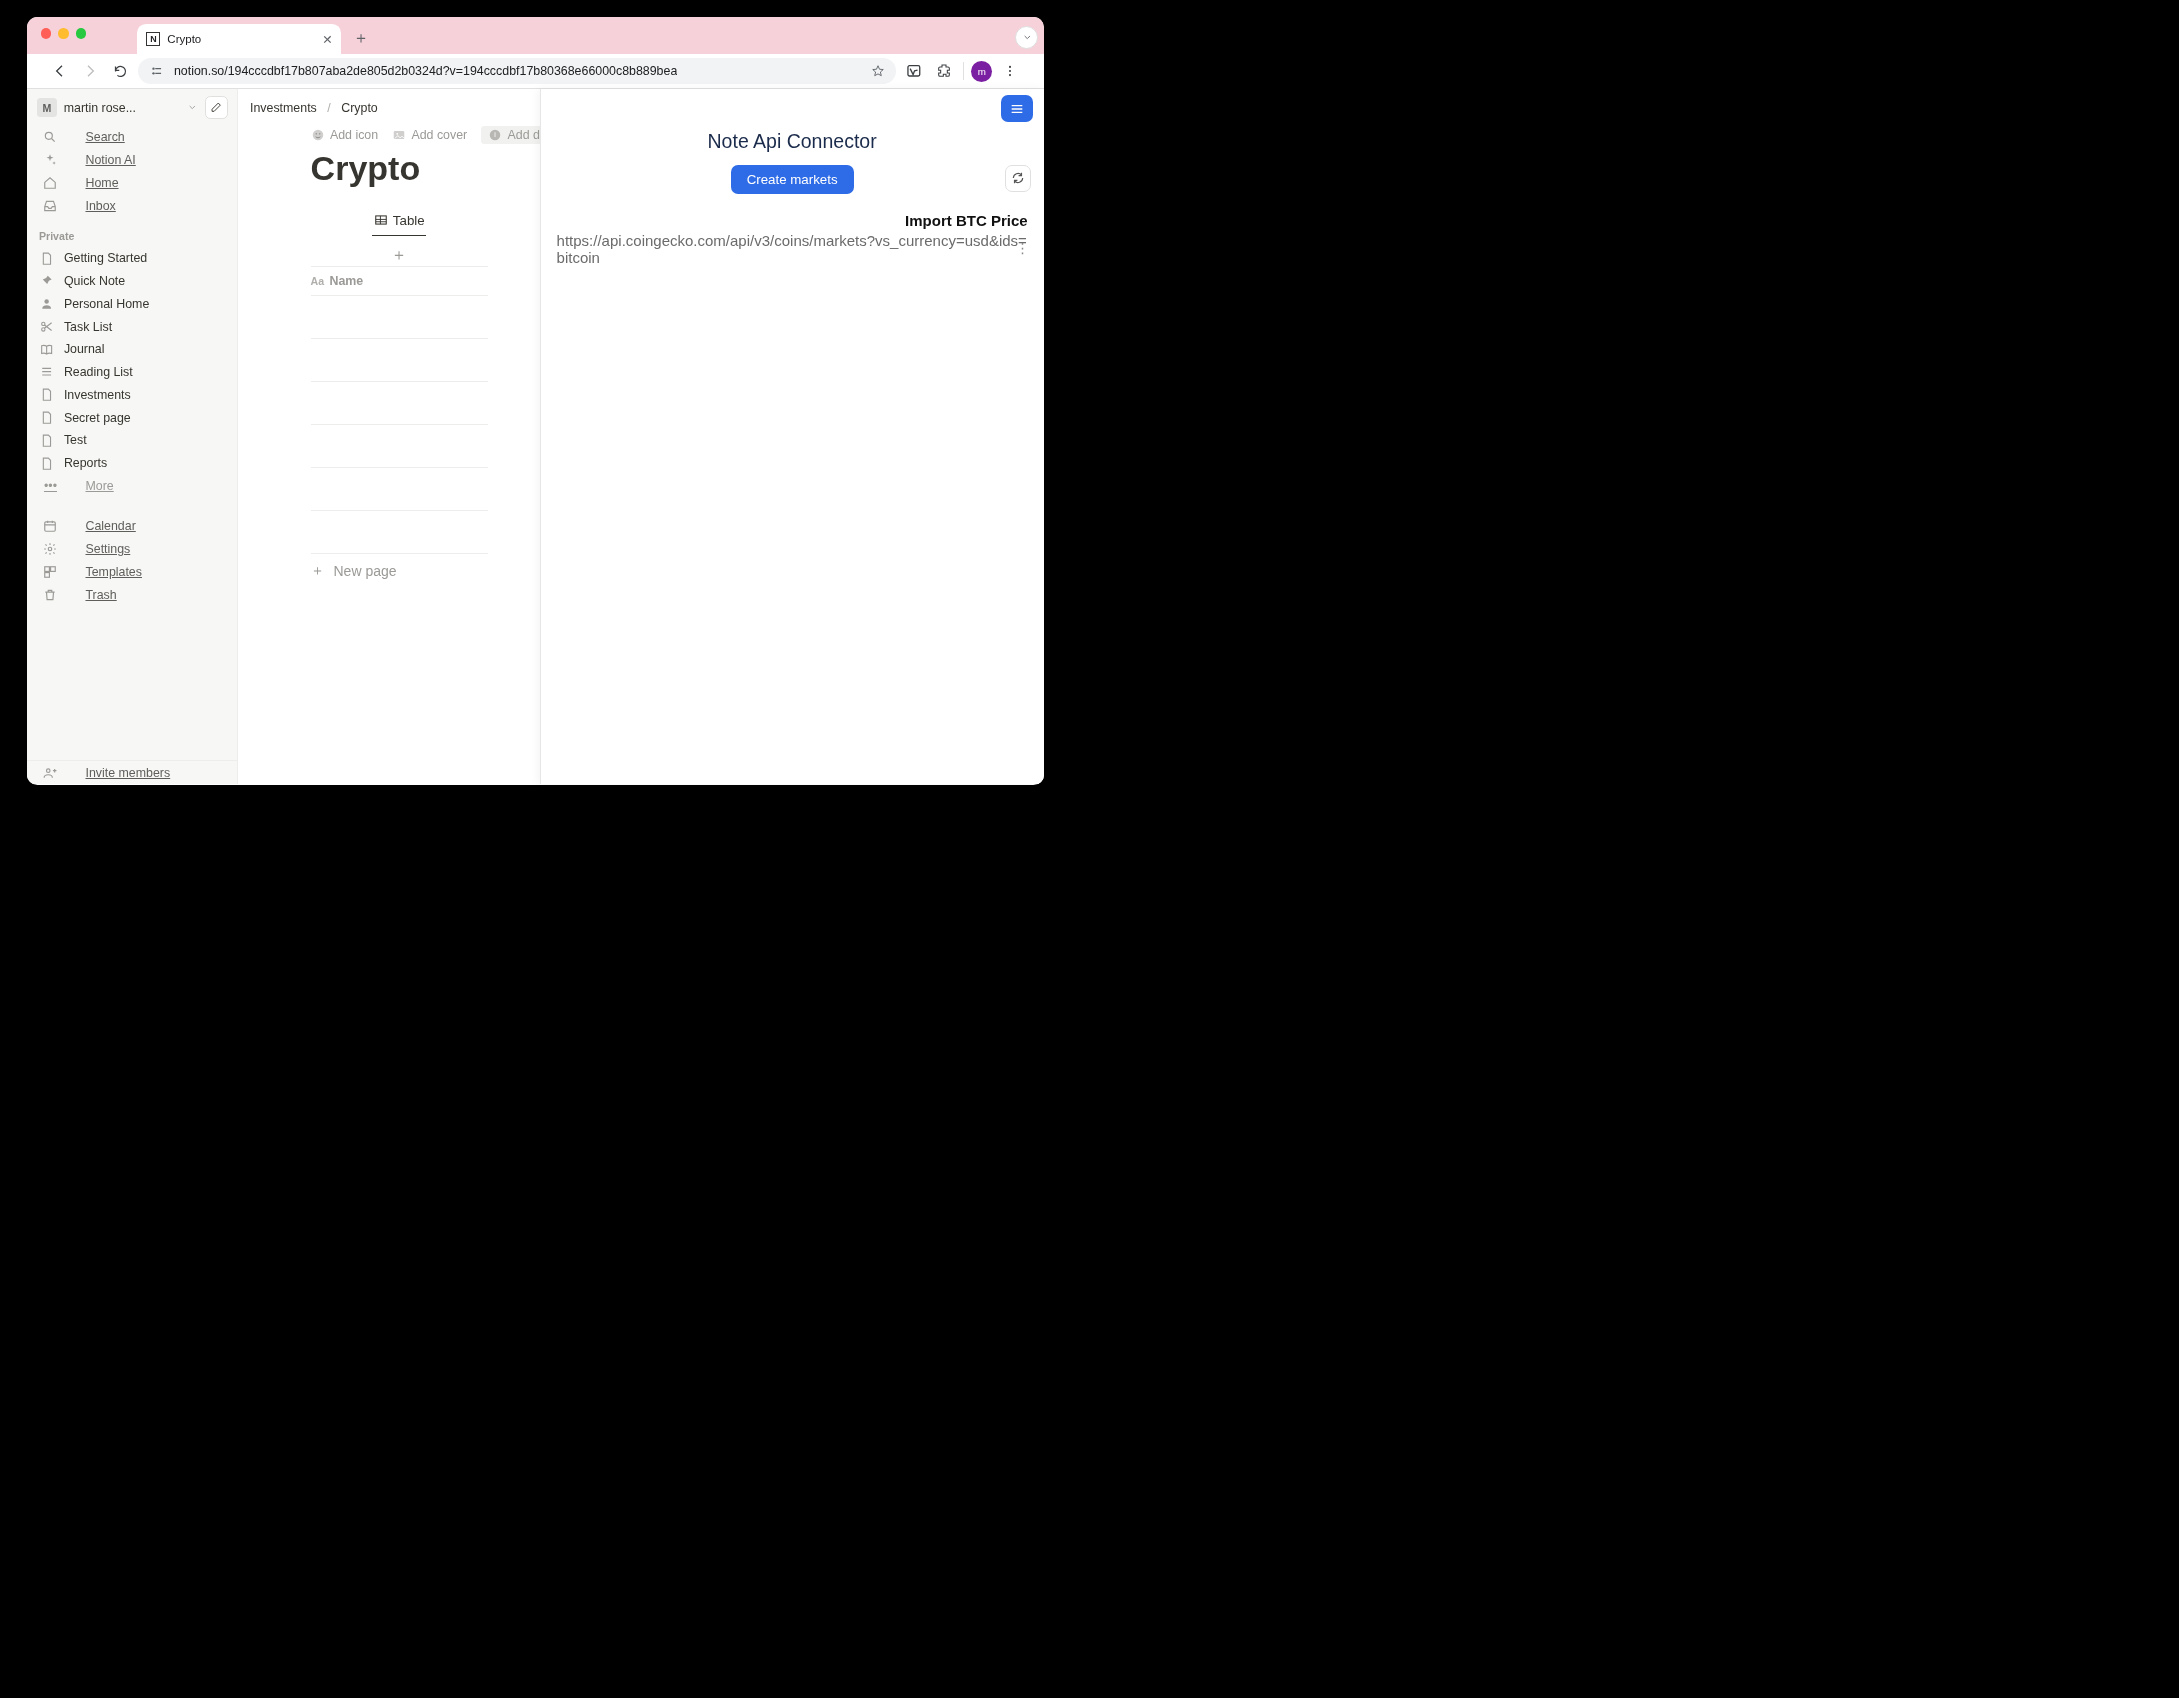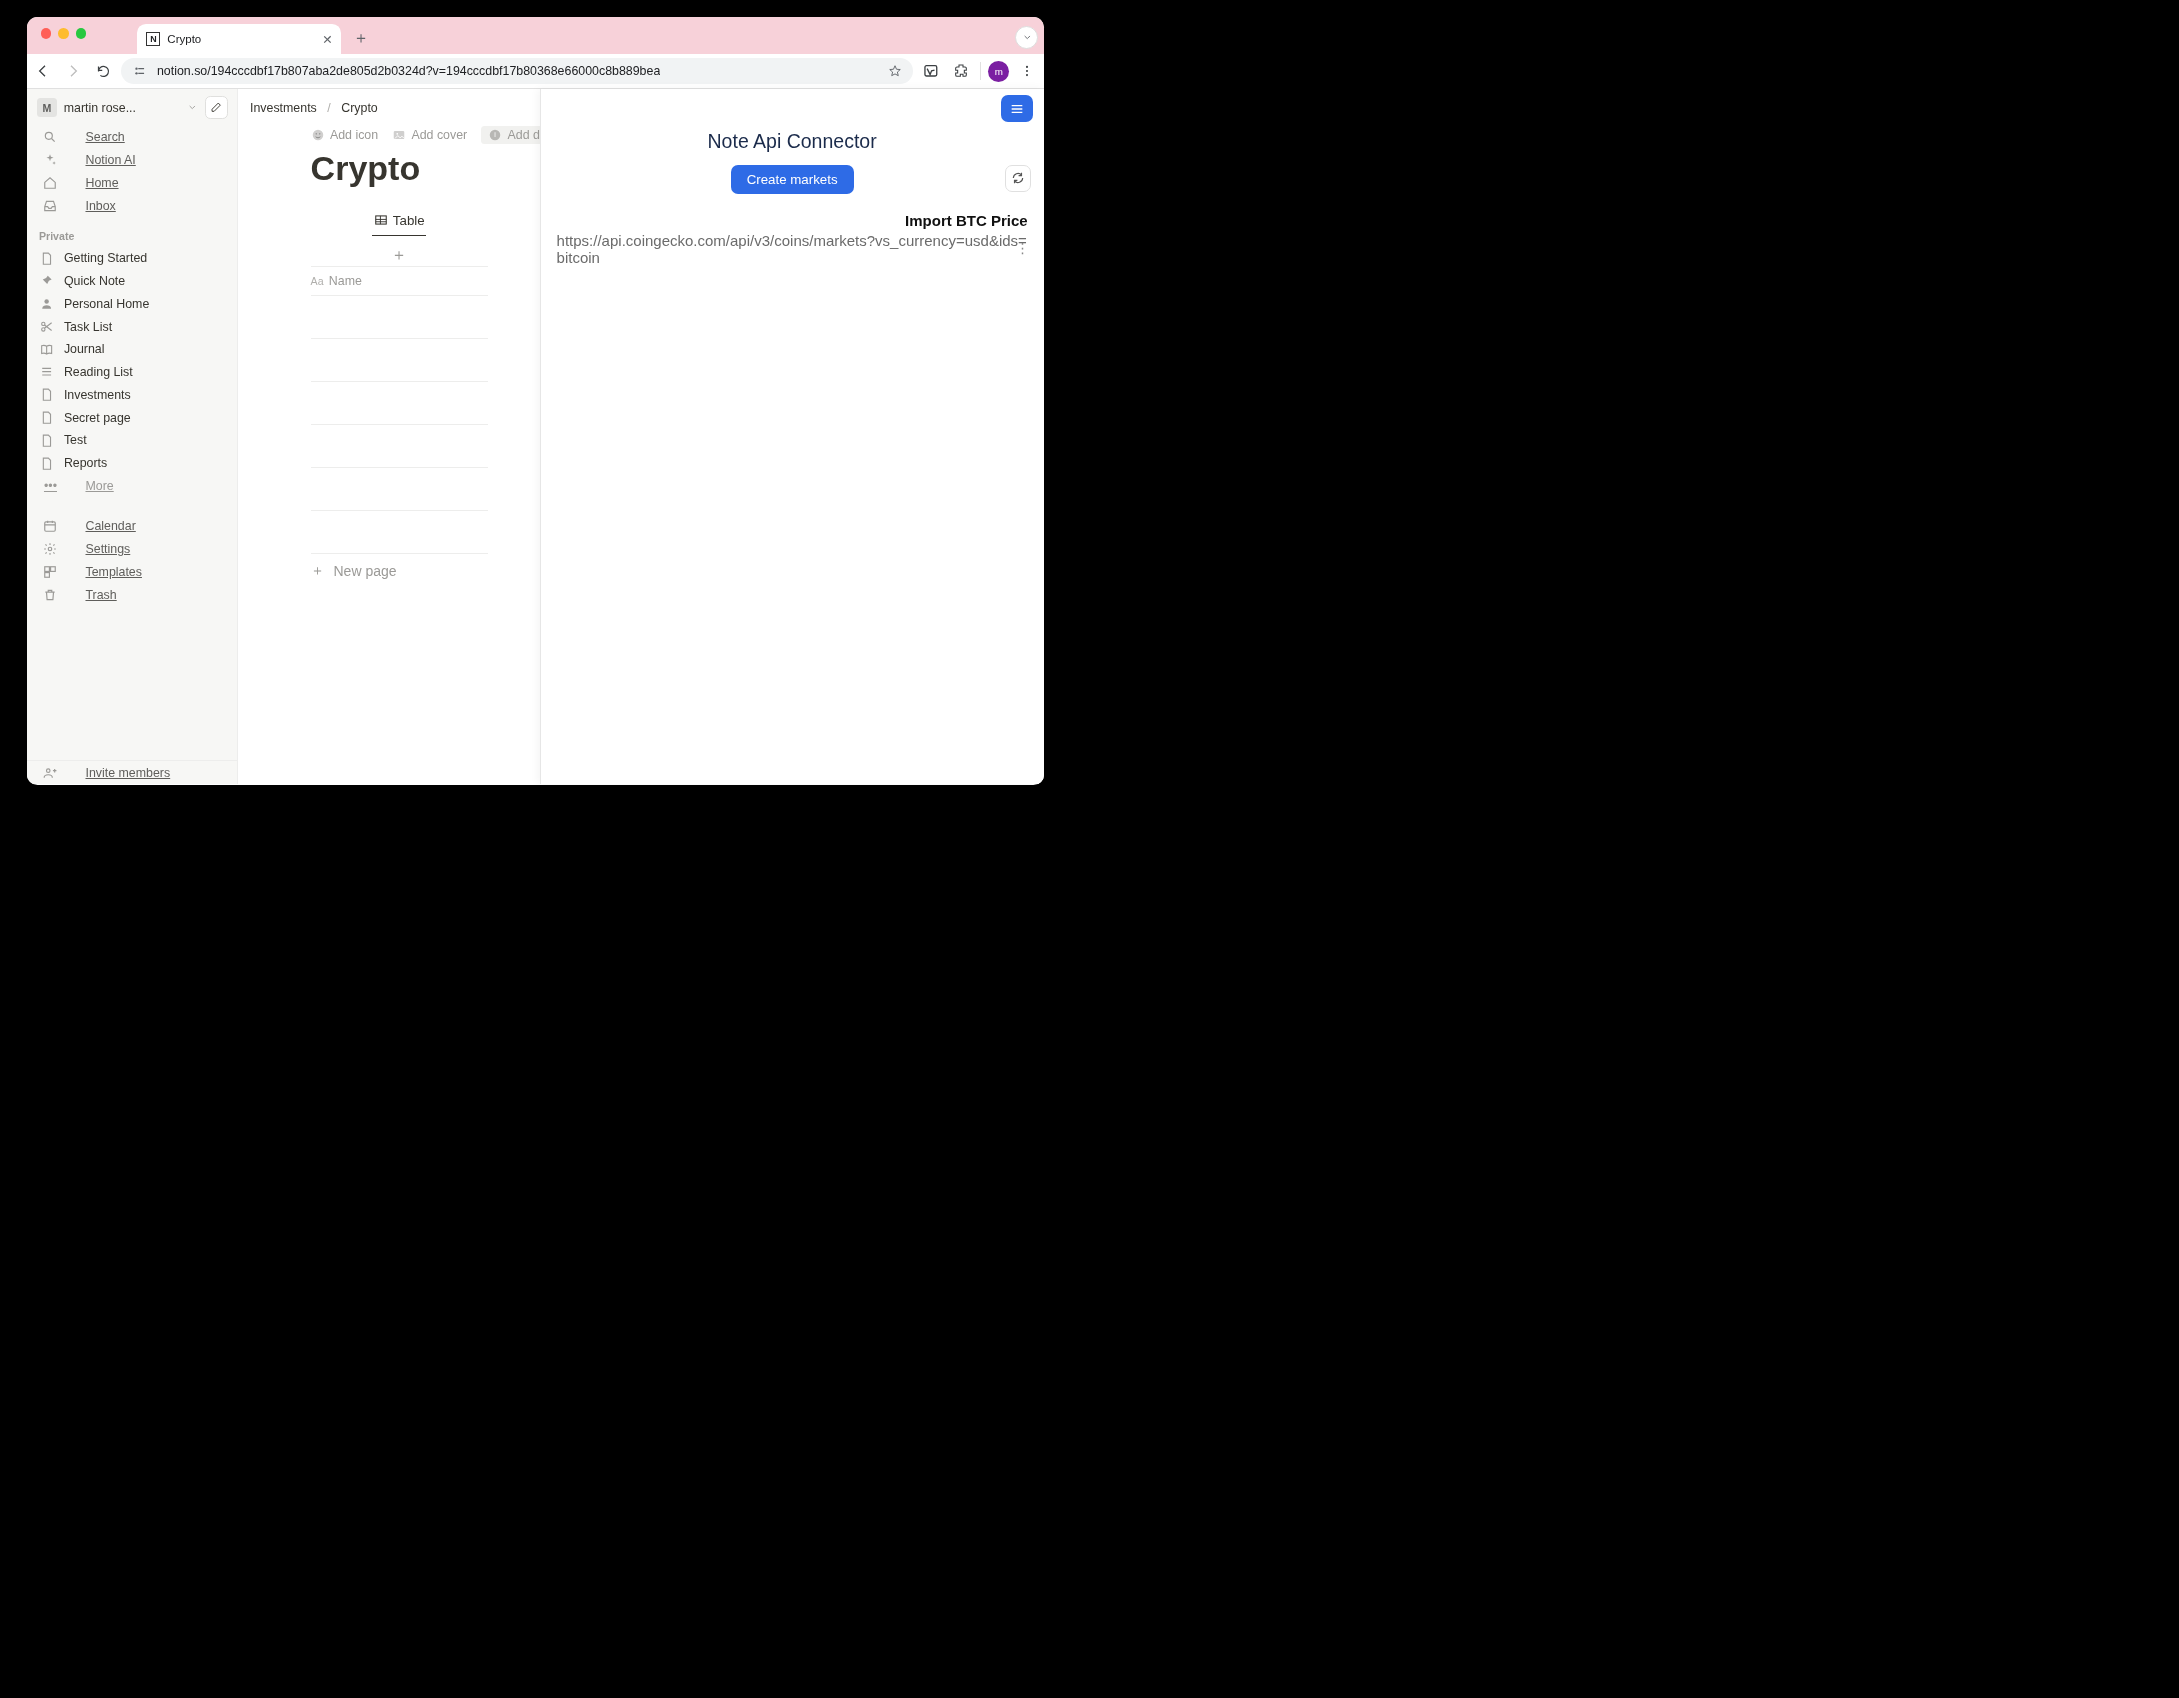--- a/index.html
+++ b/index.html
@@ -65,21 +65,21 @@
     color:#5f6368; font-size:16px; margin-left:7px; margin-bottom:2.7px;
     cursor:pointer;
   }
   .chrome-toolbar {
     background:#fff;
     height: 35px;
     border-bottom: 0.9px solid #e0e0e0;
     display:flex;
     align-items:center;
     gap: 5.3px;
-    padding: 0 4px;
+    padding: 0 21px;
   }
   .ct-btn {
     width:25px; height:25px;
     display:flex; align-items:center; justify-content:center;
     color:#5f6368; cursor:pointer; border-radius:50%;
   }
   .ct-btn.dis { color:#bdbdbd; }
   .addr {
     flex:1;
     background:#f1f3f4;
@@ -597,21 +597,21 @@
             <svg width="14" height="14" viewBox="0 0 24 24">
                 <rect x="3" y="5" width="18" height="14" fill="none" stroke="#37352f" stroke-width="1.8"></rect>
                 <path d="M3 11h18M3 15h18M11 5v14" stroke="#37352f" stroke-width="1.6"></path>
               </svg>
             <span>Table</span>
           </div>
           <span class="addview">＋</span>
         </div>
 
         <div class="dbheader" style="width:177px;">
-          <span style="display:flex;align-items:center;gap:5.3px;">
+          <span style="display:flex;align-items:center;gap:5.3px;font-weight:bold;">
             <span style="font-size:10.6px;color:#b0afac;">Aa</span>
             <span>Name</span>
           </span>
         </div>
         <div class="dbrows" style="width:177px;">
           <div class="row"></div>
           <div class="row"></div>
           <div class="row"></div>
           <div class="row"></div>
           <div class="row"></div>

